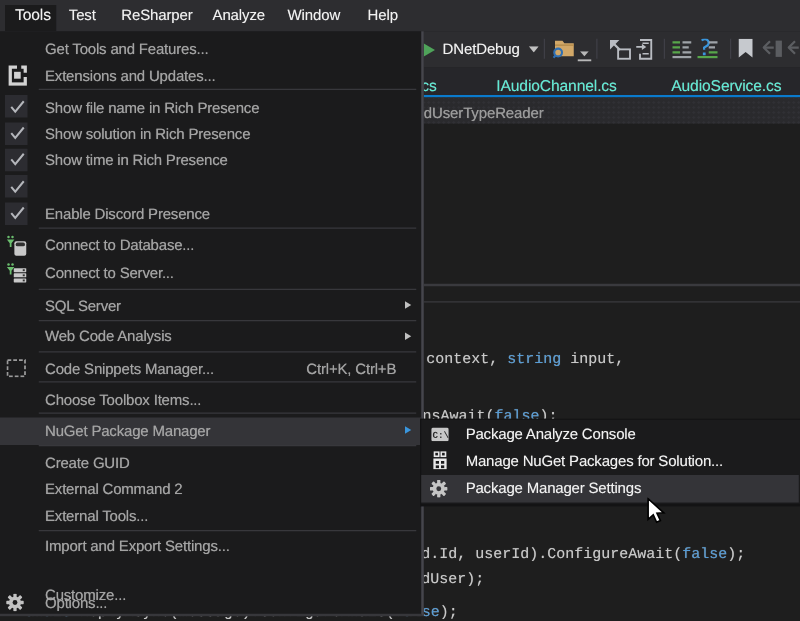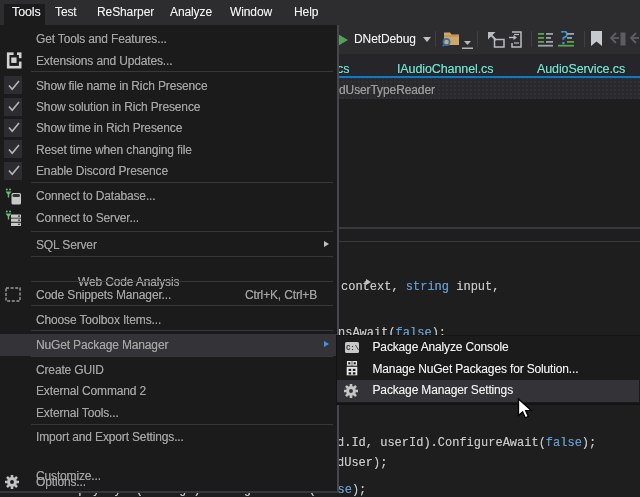--- a/index.html
+++ b/index.html
@@ -176,21 +176,20 @@
         </svg>
       </div>
     <div class="row" style="top:92px;">
         <span class="t">Show time in Rich Presence</span>
         <div class="chk"></div>
       <svg class="abs" style="left:8px;top:5px;" width="12" height="11">
           <path d="M1,5.5 l3.2,3.8 L11,1" stroke="#b4b6bb" stroke-width="1.6" fill="none"></path>
         </svg>
       </div>
     <div class="row" style="top:113.5px;">
-        <span class="t">Reset time when changing file</span>
         <div class="chk"></div>
       <svg class="abs" style="left:8px;top:5px;" width="12" height="11">
           <path d="M1,5.5 l3.2,3.8 L11,1" stroke="#b4b6bb" stroke-width="1.6" fill="none"></path>
         </svg>
       </div>
     <div class="row" style="top:135px;">
         <span class="t">Enable Discord Presence</span>
         <div class="chk"></div>
       <svg class="abs" style="left:8px;top:5px;" width="12" height="11">
           <path d="M1,5.5 l3.2,3.8 L11,1" stroke="#b4b6bb" stroke-width="1.6" fill="none"></path>
@@ -220,21 +219,21 @@
         <rect x="14.2" y="9.5" width="1.6" height="1.5" fill="#303030"></rect>
         <rect x="14.2" y="13.6" width="1.6" height="1.5" fill="#303030"></rect>
       </svg>
     </div>
     <div class="sep" style="top:206px;"></div>
     <div class="row" style="top:208.5px;">
         <span class="t">SQL Server</span>
         <div class="arrow"></div>
       </div>
     <div class="sep" style="top:231px;"></div>
-    <div class="row" style="top:246px;margin-left:42px;">
+    <div class="row" style="top:233px;">
         <span class="t">Web Code Analysis</span>
         <div class="arrow"></div>
       </div>
     <div class="sep" style="top:255.5px;"></div>
     <div class="row" style="top:258.5px;">
         <span class="t">Code Snippets Manager...</span>
         <span class="sc">Ctrl+K, Ctrl+B</span>
       <svg class="abs" style="left:5px;top:3px;" width="16" height="15" viewBox="0 0 16 15">
         <rect x="1" y="1" width="14" height="13" fill="none" stroke="#9b9b9b" stroke-width="1.4" stroke-dasharray="3,1.6"></rect>
       </svg>

